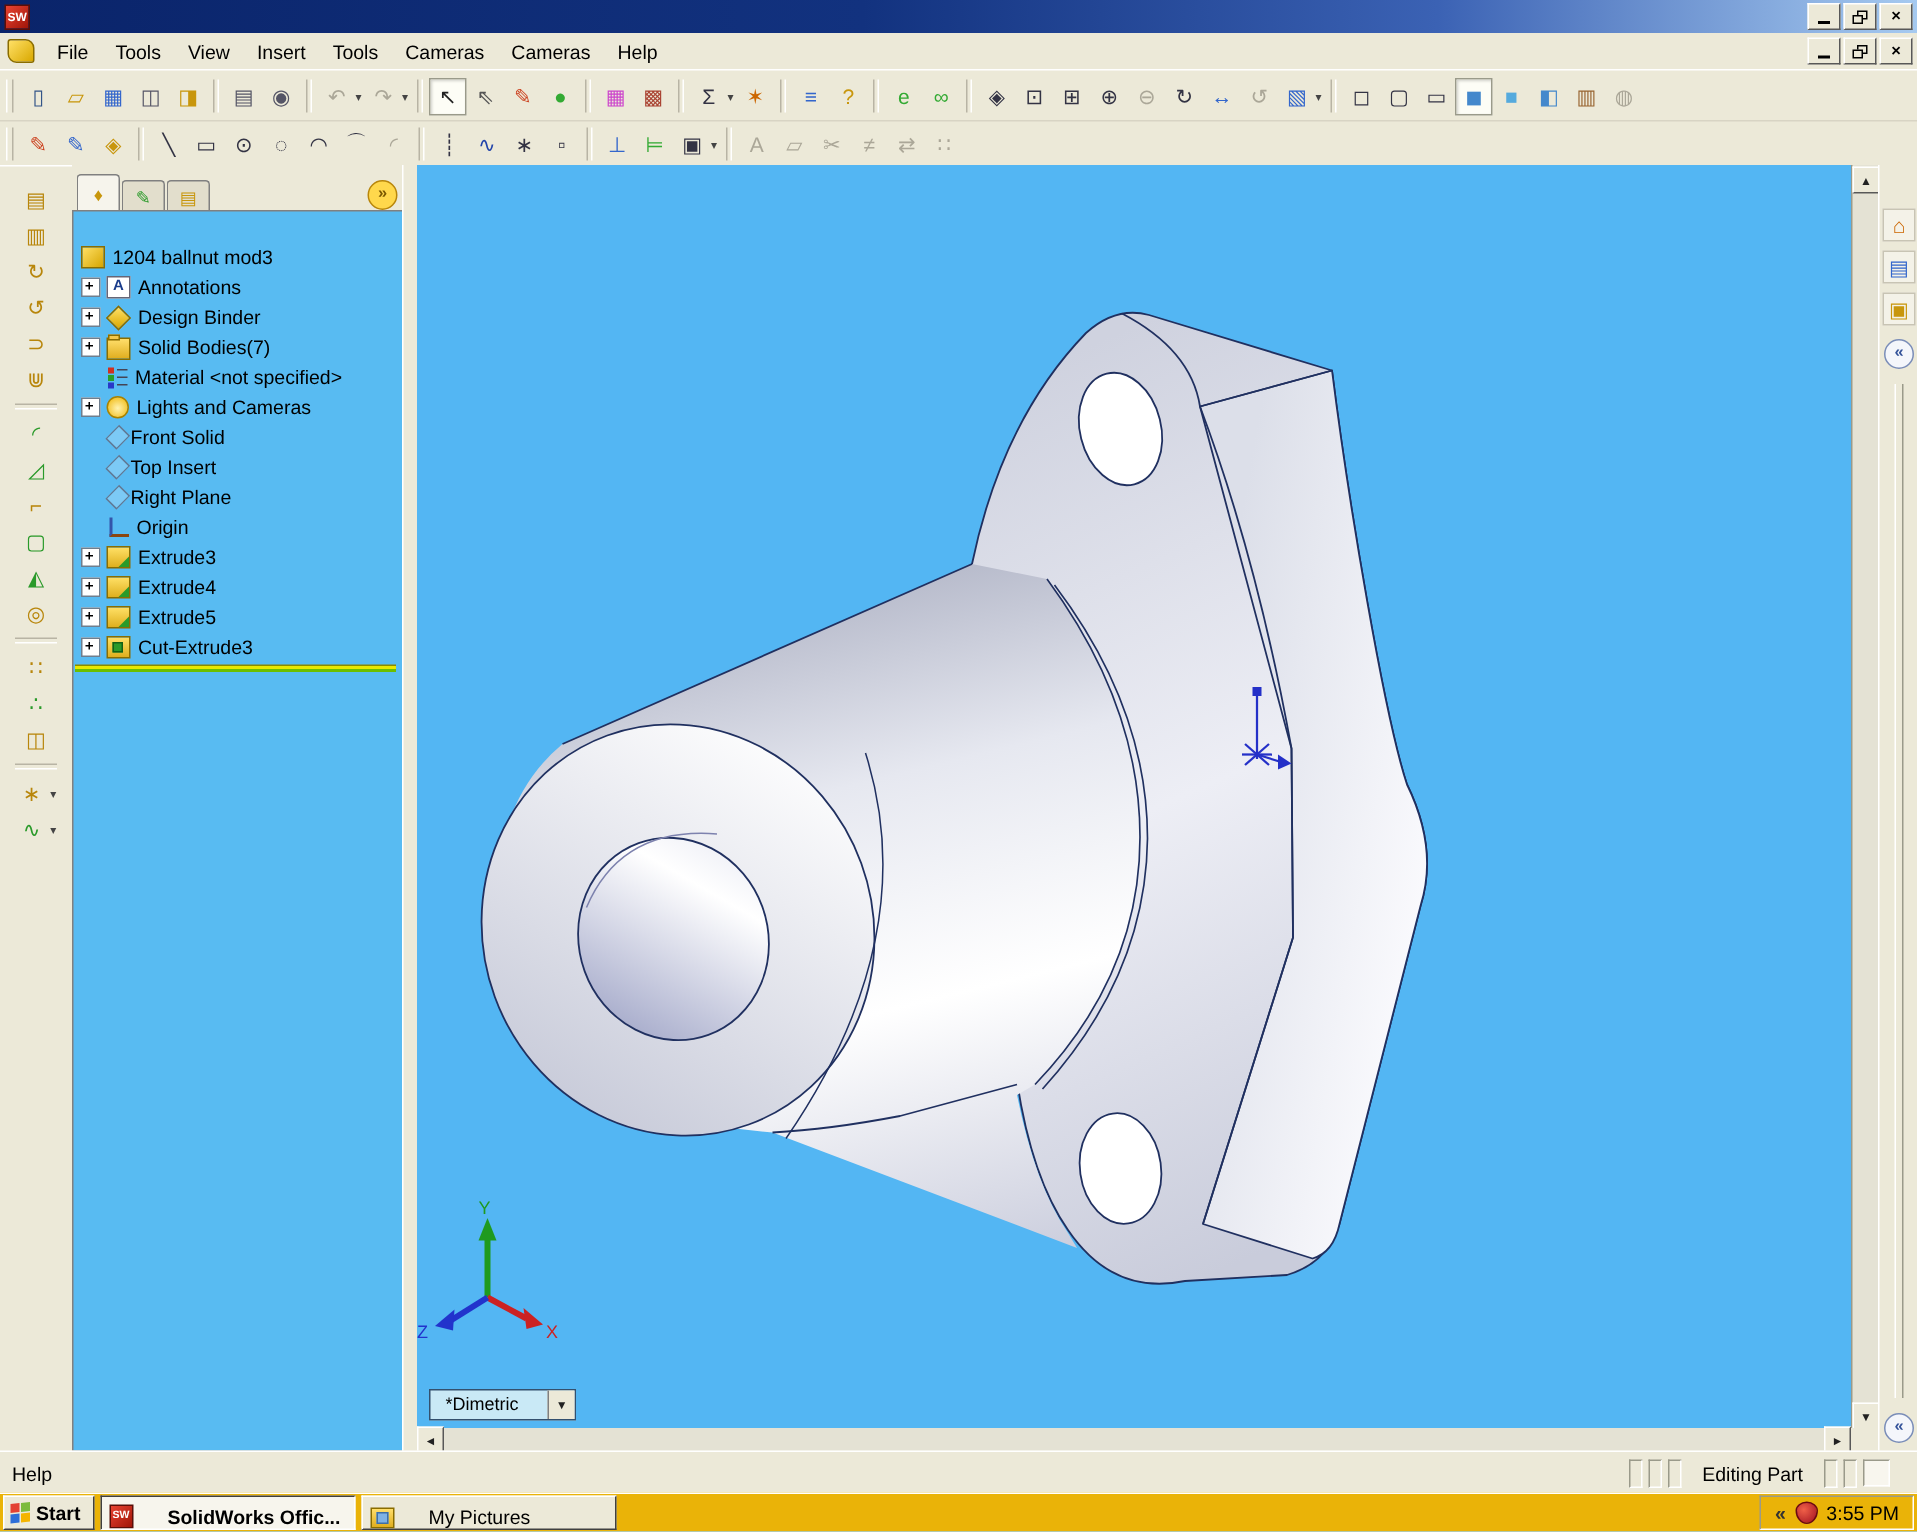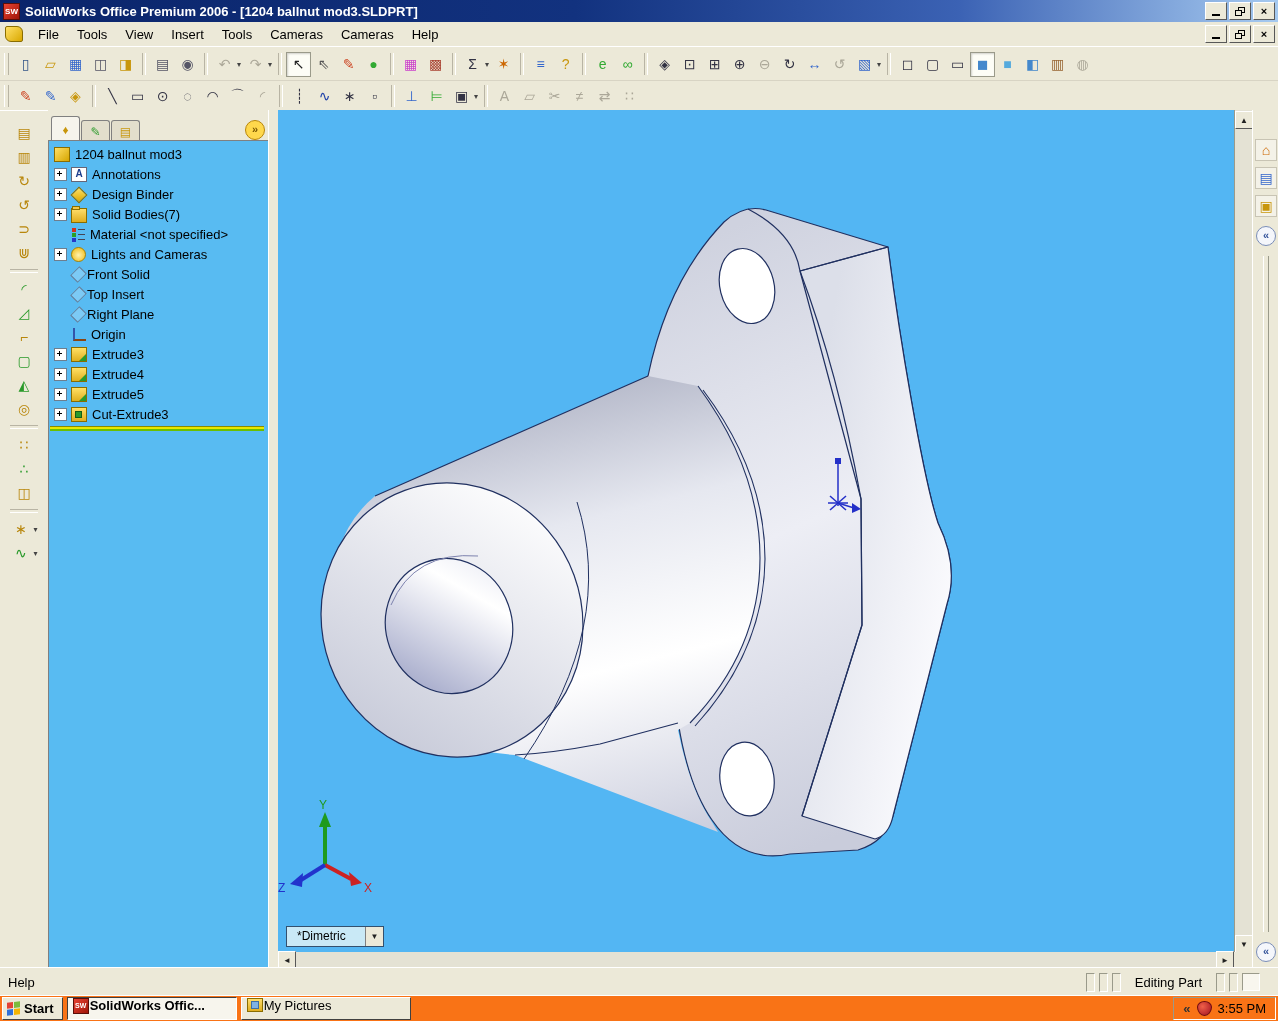--- a/index.html
+++ b/index.html
@@ -48,21 +48,21 @@
 
   
   .treepanel{position:absolute;left:48px;top:110px;width:220px;bottom:53px;background:#ECE9D8}
   .tree-tabs{height:30px;display:flex;align-items:flex-end;padding:3px 3px 0 3px}
   .tab{width:27px;height:22px;margin-right:1px;border:1px solid #808080;border-bottom:none;border-radius:3px 3px 0 0;
     background:#E2DECC;display:flex;align-items:center;justify-content:center;font-size:12px}
   .tab.active{background:#F6F4EC;height:26px}
   .chev{margin-left:auto;margin-bottom:3px;width:18px;height:18px;border-radius:50%;background:#FFD84C;
     border:1px solid #B8860B;color:#7A5800;font:bold 11px/16px "Liberation Sans",sans-serif;text-align:center}
   .tree-body{position:absolute;top:30px;left:0;right:0;bottom:0;background:#58BBF2;border:1px solid #808080;
-    border-right:none;padding-top:3px;overflow:hidden}
+    border-right:none;padding-top:20px;overflow:hidden}
   .trow{display:flex;align-items:center;height:20px;padding-left:5px;white-space:nowrap}
   .exp{width:11px;height:11px;flex:none;background:#fff;border:1px solid #6E7E8E;margin-right:4px;position:relative}
   .exp::before{content:"";position:absolute;left:2px;top:4px;width:5px;height:1px;background:#000}
   .exp::after{content:"";position:absolute;left:4px;top:2px;width:1px;height:5px;background:#000}
   .exp.none{visibility:hidden}
   .ti{width:14px;height:13px;margin-right:5px;flex:none;position:relative}
   .ti-part{background:linear-gradient(135deg,#FFE066,#D6A500);border:1px solid #8A6D00}
   .ti-annot{background:#fff;border:1px solid #667;text-align:center;color:#1A3C8C;font:bold 10px/12px "Liberation Sans",sans-serif}
   .ti-annot::before{content:"A"}
   .ti-binder{width:10px;height:10px;margin:1px 7px 0 2px;background:linear-gradient(135deg,#FFE066,#D9A800);
@@ -109,47 +109,46 @@
     font:bold 11px/16px "Liberation Sans",sans-serif;text-align:center;margin:6px 0}
   .strip-splitter{width:4px;flex:1;margin:4px 0;border-left:1px solid #fff;border-right:1px solid #9a9a8a}
 
   
   .statusbar{position:absolute;left:0;right:0;bottom:25px;height:28px;background:#ECE9D8;border-top:1px solid #fff;
     display:flex;align-items:center;padding:0 8px}
   .sright{margin-left:auto;display:flex;align-items:center;gap:4px}
   .scell{width:7px;height:17px;border:1px solid;border-color:#9a9a8a #fff #fff #9a9a8a}
   .smode{padding:0 10px}
   .sq{width:16px;height:16px;background:#F8F6EE;border:1px solid;border-color:#9a9a8a #fff #fff #9a9a8a;margin-right:10px}
-  .taskbar{position:absolute;left:0;right:0;bottom:0;height:25px;background:#f97316;border-top:1px solid #fff;
+  .taskbar{position:absolute;left:0;right:0;bottom:0;height:25px;background:#eab308;border-top:1px solid #fff;
     display:flex;align-items:center;padding:0 2px;gap:4px}
   .startbtn{height:21px;display:flex;align-items:center;gap:4px;padding:0 8px 0 4px;font-weight:bold;
     background:#ECE9D8;border:1px solid;border-color:#fff #404040 #404040 #fff}
   .flag{width:13px;height:13px;display:grid;grid-template-columns:6px 6px;grid-template-rows:6px 6px;gap:1px;transform:skewY(-6deg)}
   .flag i:nth-child(1){background:#E34234}.flag i:nth-child(2){background:#7CBB3C}
   .flag i:nth-child(3){background:#2E6FD8}.flag i:nth-child(4){background:#F4B400}
-  .taskbtn{width:158px;height:21px;display:flex;align-items:flex-start;gap:1px;padding:0 5px;
+  .taskbtn{width:158px;height:21px;display:flex;align-items:flex-end;gap:23px;padding:0 5px;
     border:1px solid;border-color:#fff #404040 #404040 #fff;background:#ECE9D8;white-space:nowrap;overflow:hidden}
   .taskbtn.active{border-color:#404040 #fff #fff #404040;background:#F7F5ED;font-weight:bold}
   .sw-taskicon{width:14px;height:14px;flex:none;background:linear-gradient(135deg,#E84332,#A01508);
     border:1px solid #5A0E08;color:#fff;font:bold 7px/14px "Liberation Sans",sans-serif;text-align:center}
   .sw-taskicon::before{content:"SW"}
   .pic-taskicon{width:14px;height:12px;flex:none;background:linear-gradient(#FFDE6B,#E0AE1F);border:1px solid #8A6D00;position:relative}
   .pic-taskicon::before{content:"";position:absolute;inset:2px 3px;background:#7FB2E5;border:1px solid #3E6FA5}
   .tray{margin-left:auto;height:21px;display:flex;align-items:center;gap:6px;padding:0 9px;
     border:1px solid;border-color:#9a9a8a #fff #fff #9a9a8a}
   .shield{width:13px;height:13px;border-radius:50% 50% 50% 50%/40% 40% 60% 60%;
     background:radial-gradient(circle at 35% 35%,#F06048,#A01020);border:1px solid #6A0A12}
   .trayChev{font-weight:bold;color:#333}
 </style>
 </head>
 <body>
 
 <div class="titlebar">
   <span class="sw-appicon"></span>
-  <span>SolidWorks Office Premium 2006 - [1204 ballnut mod3.SLDPRT]</span>
   <span class="winbtns">
     <span class="wbtn">
         <i class="ic-min"></i>
       </span>
     <span class="wbtn">
         <i class="ic-restore"></i>
       </span>
     <span class="wbtn">×</span>
   </span>
 </div>

